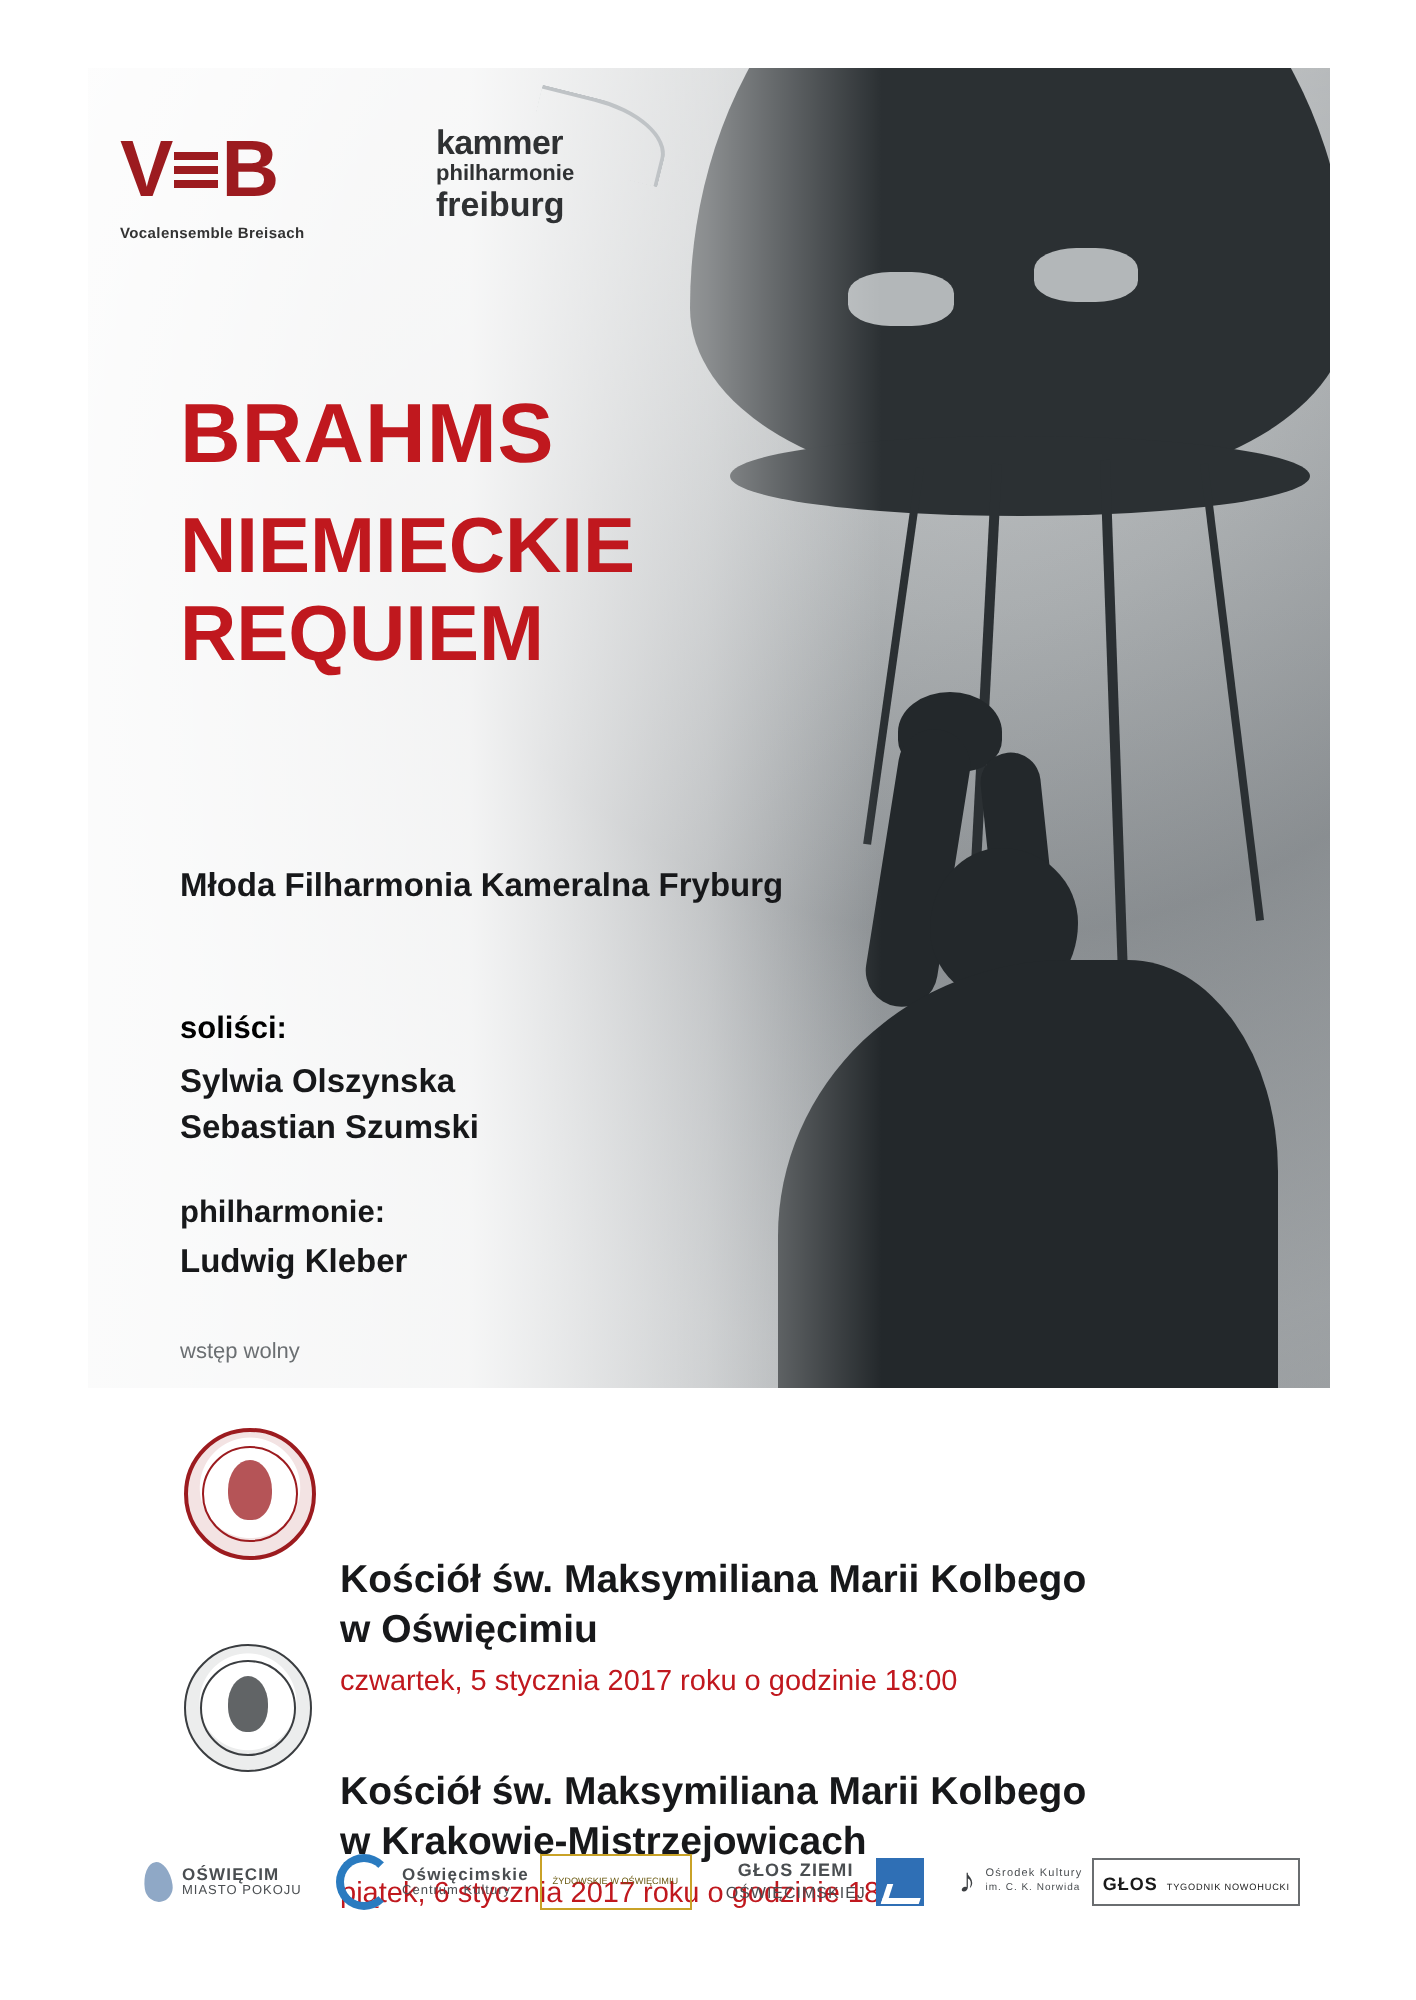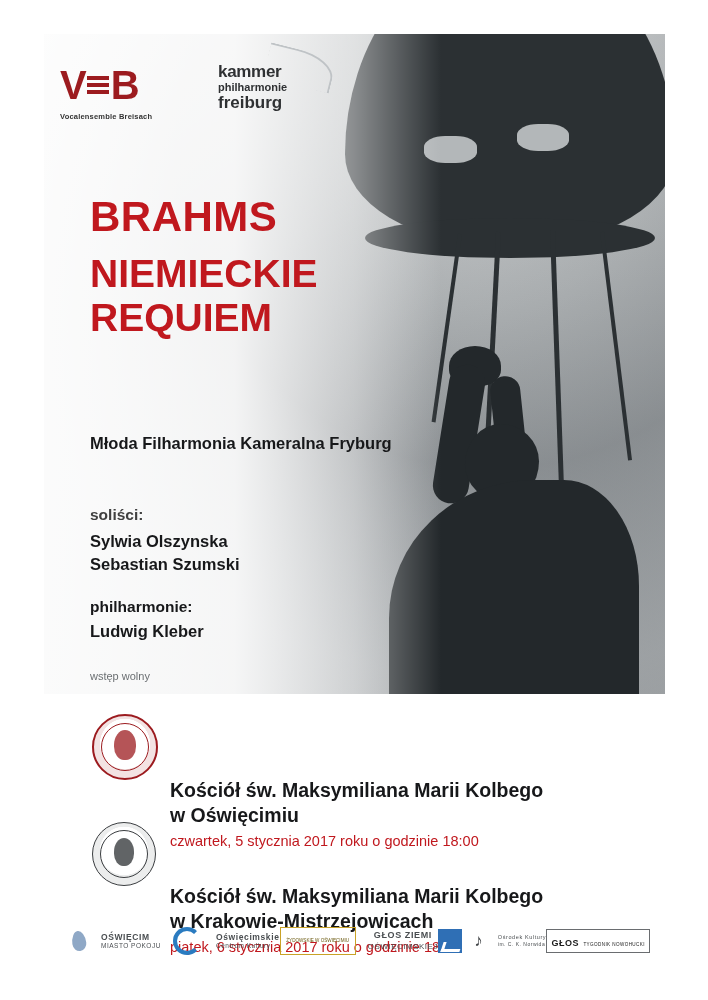--- a/index.html
+++ b/index.html
@@ -120,21 +120,21 @@
   }
   .h-sub{
     font-size:39px;font-weight:bold;color:#c0181e;line-height:1.12;margin-top:14px;
   }
 
   .ensembles{
     position:absolute;left:90px;top:432px;
     font-size:16.5px;font-weight:bold;color:#17181a;line-height:1.42;
   }
   .sol-label{
-    position:absolute;left:90px;top:506px;font-size:15.5px;font-weight:bold;color:#404040;
+    position:absolute;left:90px;top:506px;font-size:15.5px;font-weight:bold;color:#000000;
   }
   .sol-names{
     position:absolute;left:90px;top:530px;font-size:16.5px;font-weight:bold;color:#17181a;line-height:1.4;
   }
   .dir-label{
     position:absolute;left:90px;top:598px;font-size:15.5px;font-weight:bold;color:#17181a;
   }
   .dir-name{
     position:absolute;left:90px;top:622px;font-size:16.5px;font-weight:bold;color:#17181a;
   }
@@ -184,21 +184,21 @@
   }
   .ev-date{
     font-size:14.5px;color:#c0181e;margin-top:5px;
   }
 
   
   .sponsors{
     position:absolute;left:60px;top:918px;width:590px;height:46px;
     display:flex;align-items:center;justify-content:space-between;
   }
-  .sp{display:flex;align-items:center;gap:15px;color:#4a4e51;padding-left:12px;}
+  .sp{display:flex;align-items:center;gap:5px;color:#4a4e51;padding-left:12px;}
   .sp-txt b{display:block;font-size:8.5px;letter-spacing:.6px;line-height:1.25;}
   .sp-txt span{display:block;font-size:6.5px;letter-spacing:.5px;line-height:1.25;}
   .sp-drop{
     width:14px;height:20px;background:#8fa8c6;
     border-radius:50% 50% 50% 50% / 62% 62% 38% 38%;transform:rotate(-8deg);
   }
   .sp-c{
     width:20px;height:20px;border:4px solid #2a7bc0;border-radius:50%;
     border-right-color:transparent;
   }

